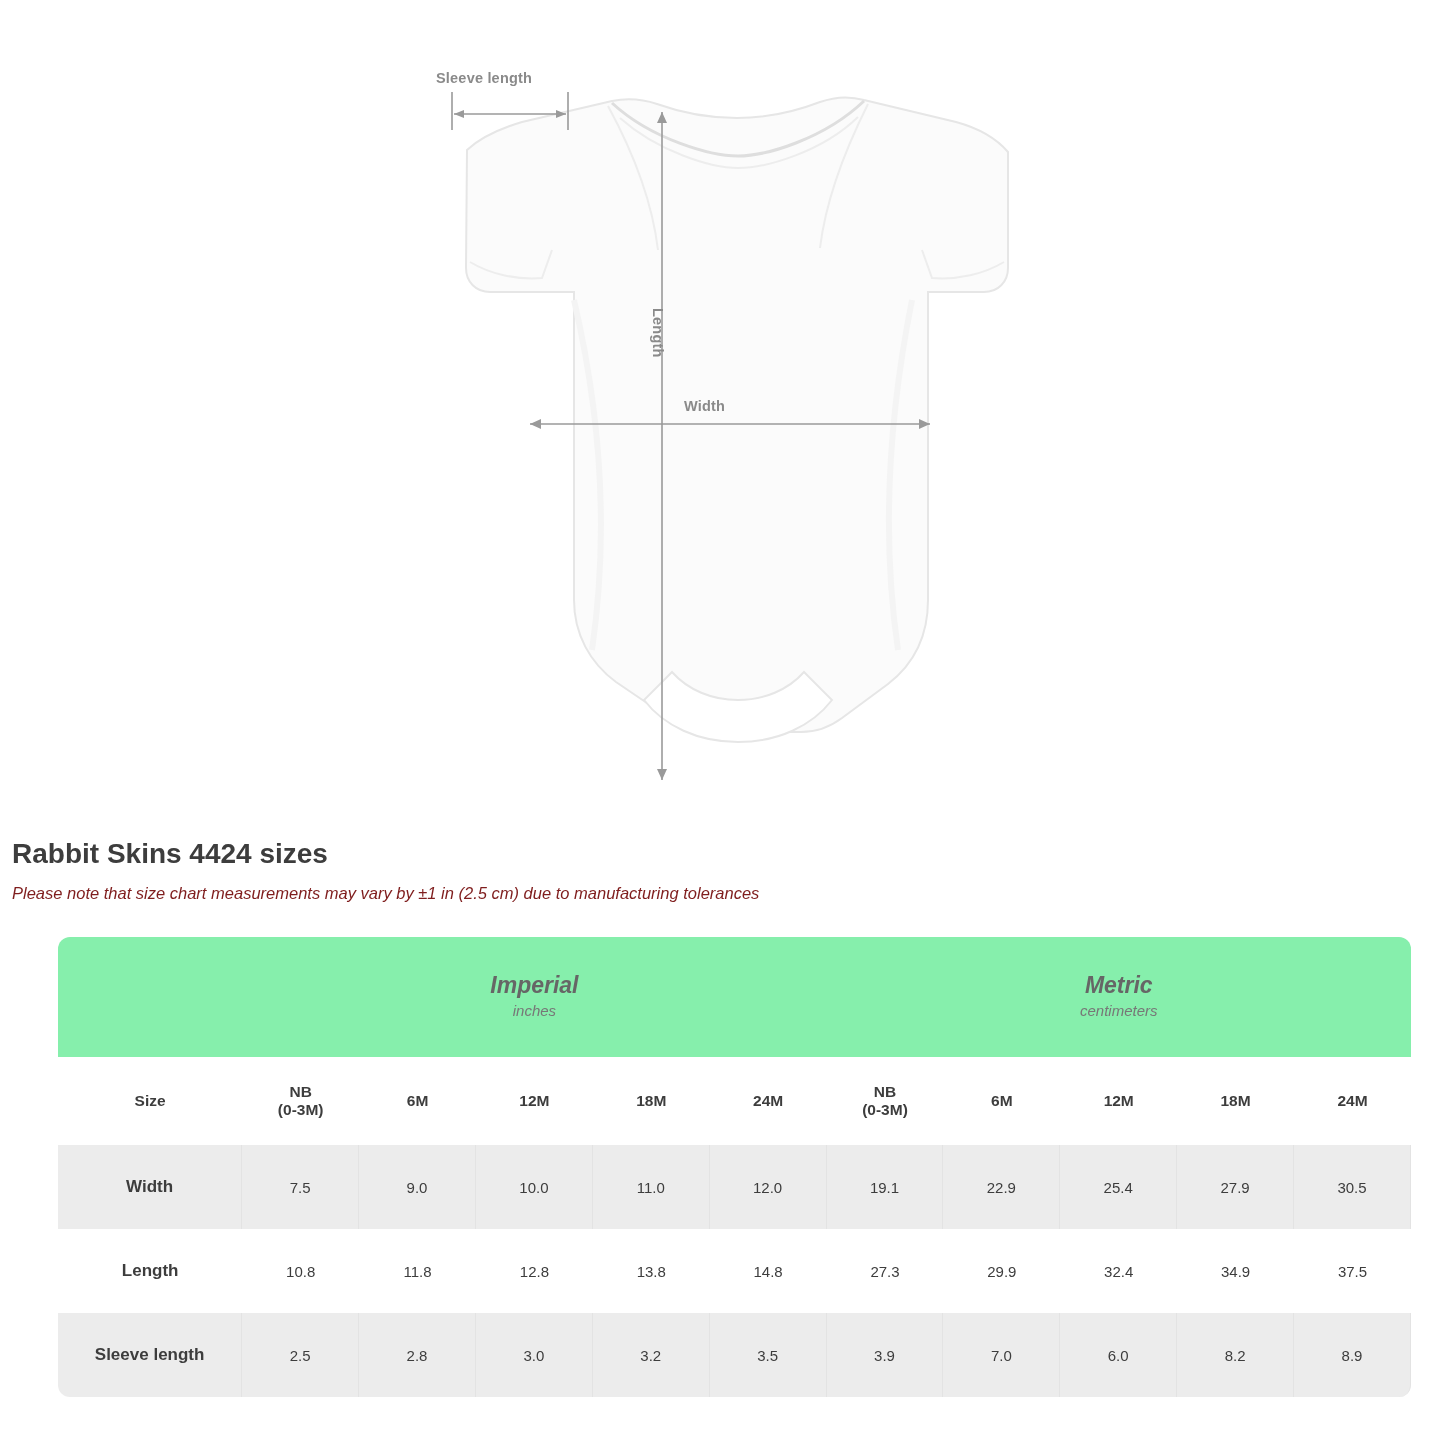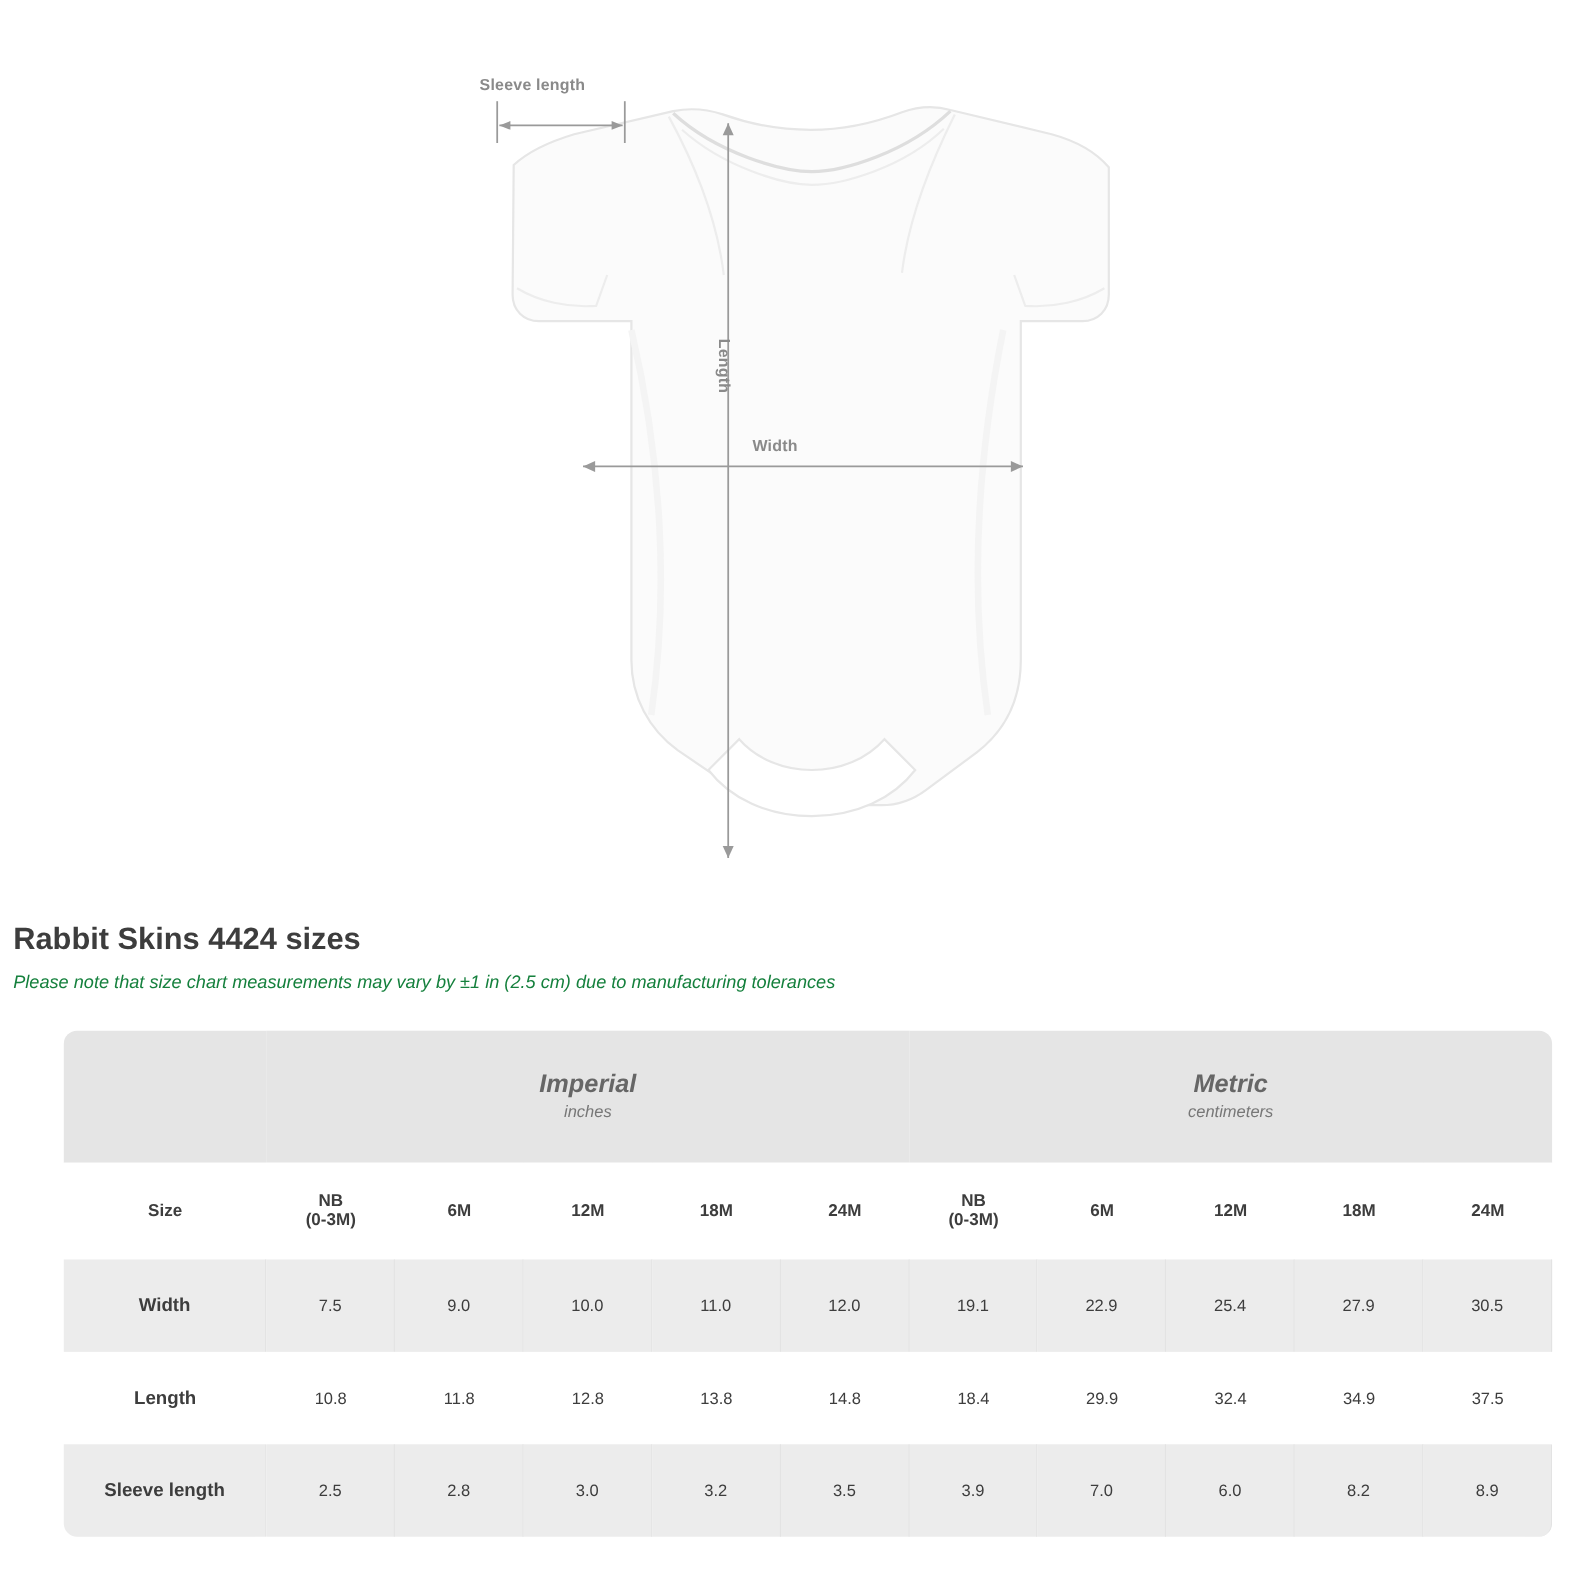--- a/index.html
+++ b/index.html
@@ -54,40 +54,40 @@
   }
   .chart-title {
     font-size: 28px;
     font-weight: bold;
     color: #3d3d3d;
     margin: 0 0 14px 0;
   }
   .chart-note {
     font-size: 16.5px;
     font-style: italic;
-    color: #15803d;
+    color: #7f1d1d;
     margin: 0;
   }
 
   
   .table-wrap {
     margin: 34px 46px 0 46px;
   }
   table.size-table {
     width: 1353px;
     border-collapse: separate;
     border-spacing: 0;
     table-layout: fixed;
   }
   table.size-table td, table.size-table th {
     border: 0;
     padding: 0;
   }
   .unit-row td {
-    background: #e5e5e5;
+    background: #86efac;
     height: 120px;
     text-align: center;
     vertical-align: middle;
   }
   .unit-row td.corner-left {
     border-top-left-radius: 12px;
   }
   .unit-row td.corner-right {
     border-top-right-radius: 12px;
   }
@@ -291,21 +291,21 @@
           <td>30.5</td>
         </tr>
 
         <tr class="data-row plain">
           <td class="rowlabel">Length</td>
           <td>10.8</td>
           <td>11.8</td>
           <td>12.8</td>
           <td>13.8</td>
           <td>14.8</td>
-          <td>18.4</td>
+          <td>27.3</td>
           <td>29.9</td>
           <td>32.4</td>
           <td>34.9</td>
           <td>37.5</td>
         </tr>
 
         <tr class="data-row shaded">
           <td class="rowlabel corner-bl">Sleeve length</td>
           <td>2.5</td>
           <td>2.8</td>

